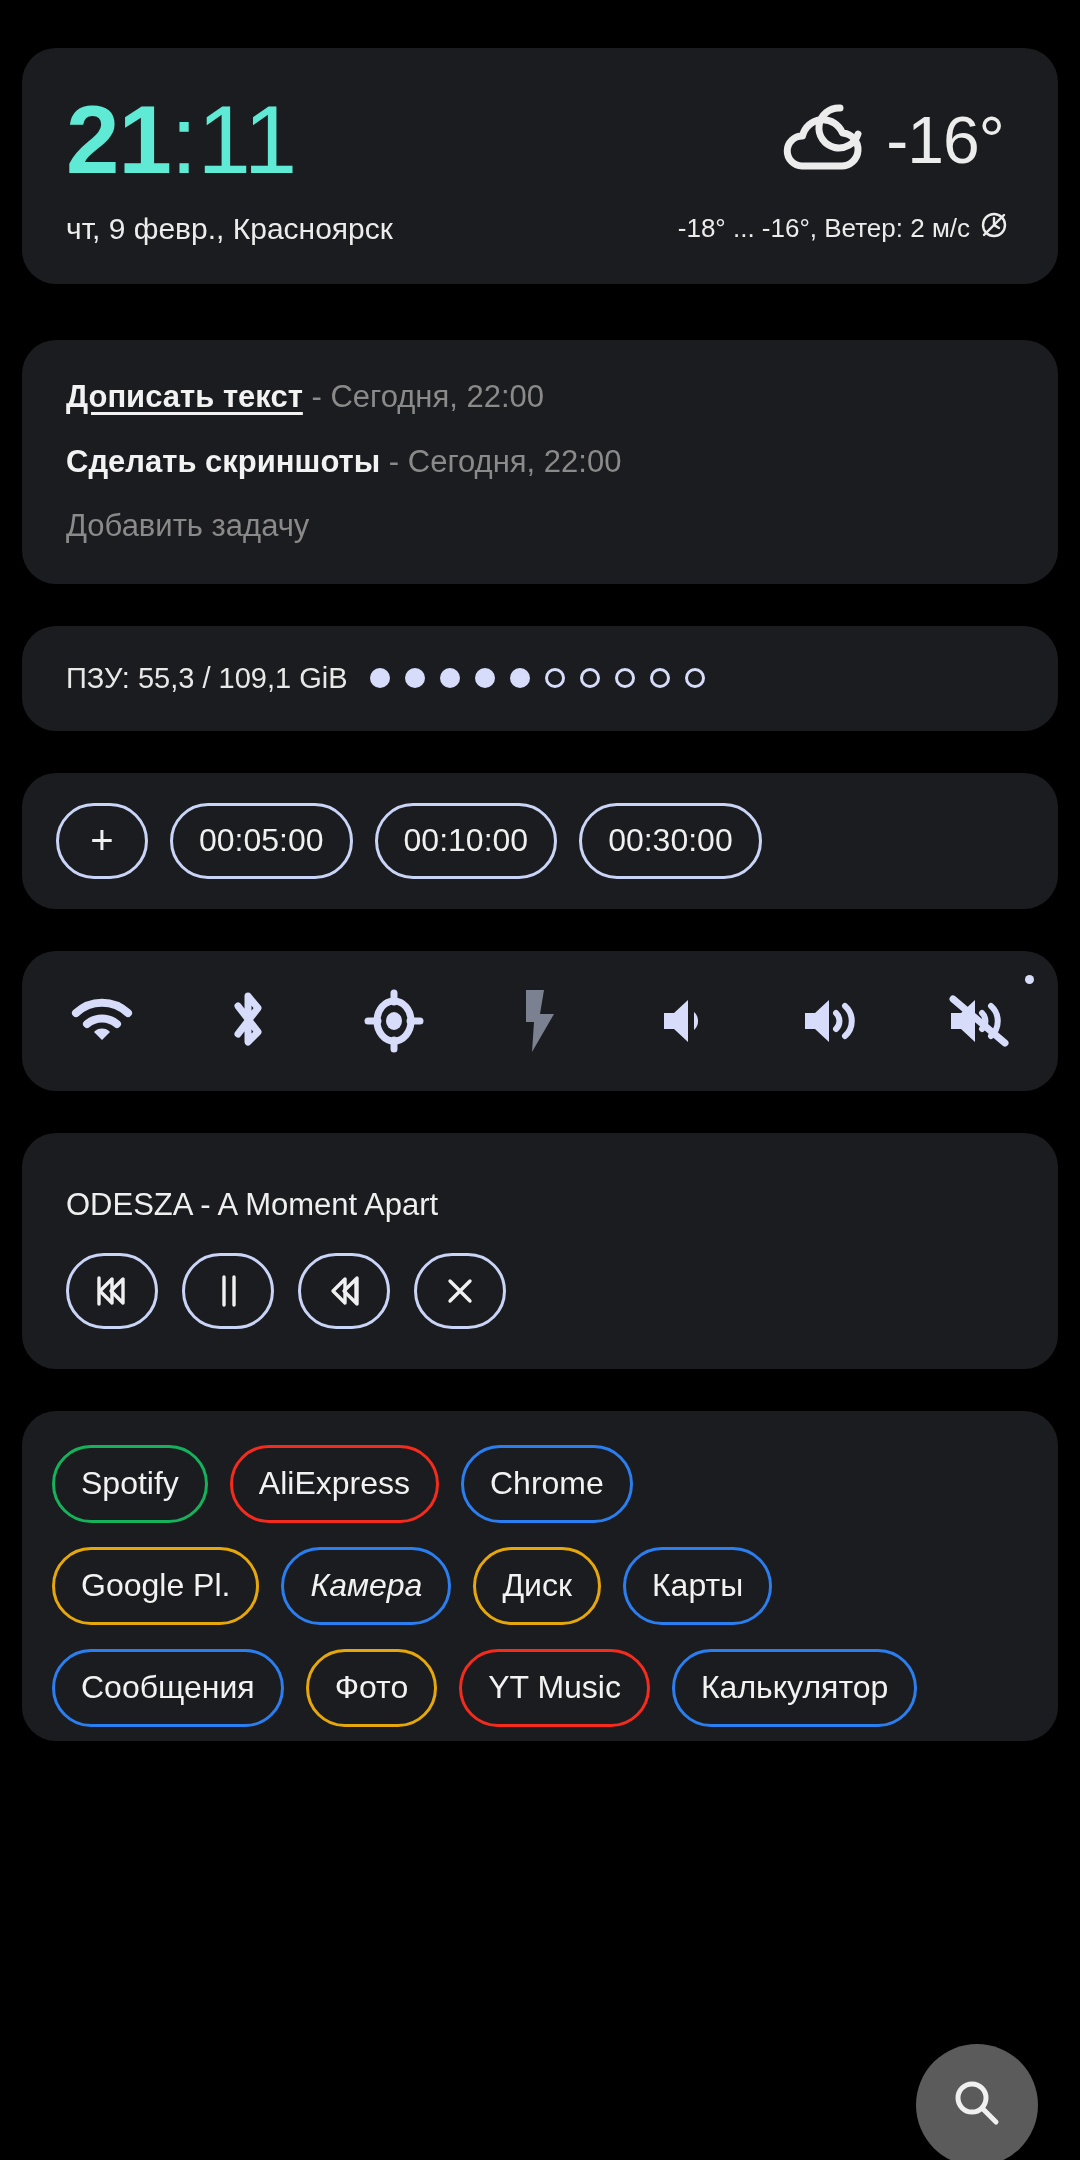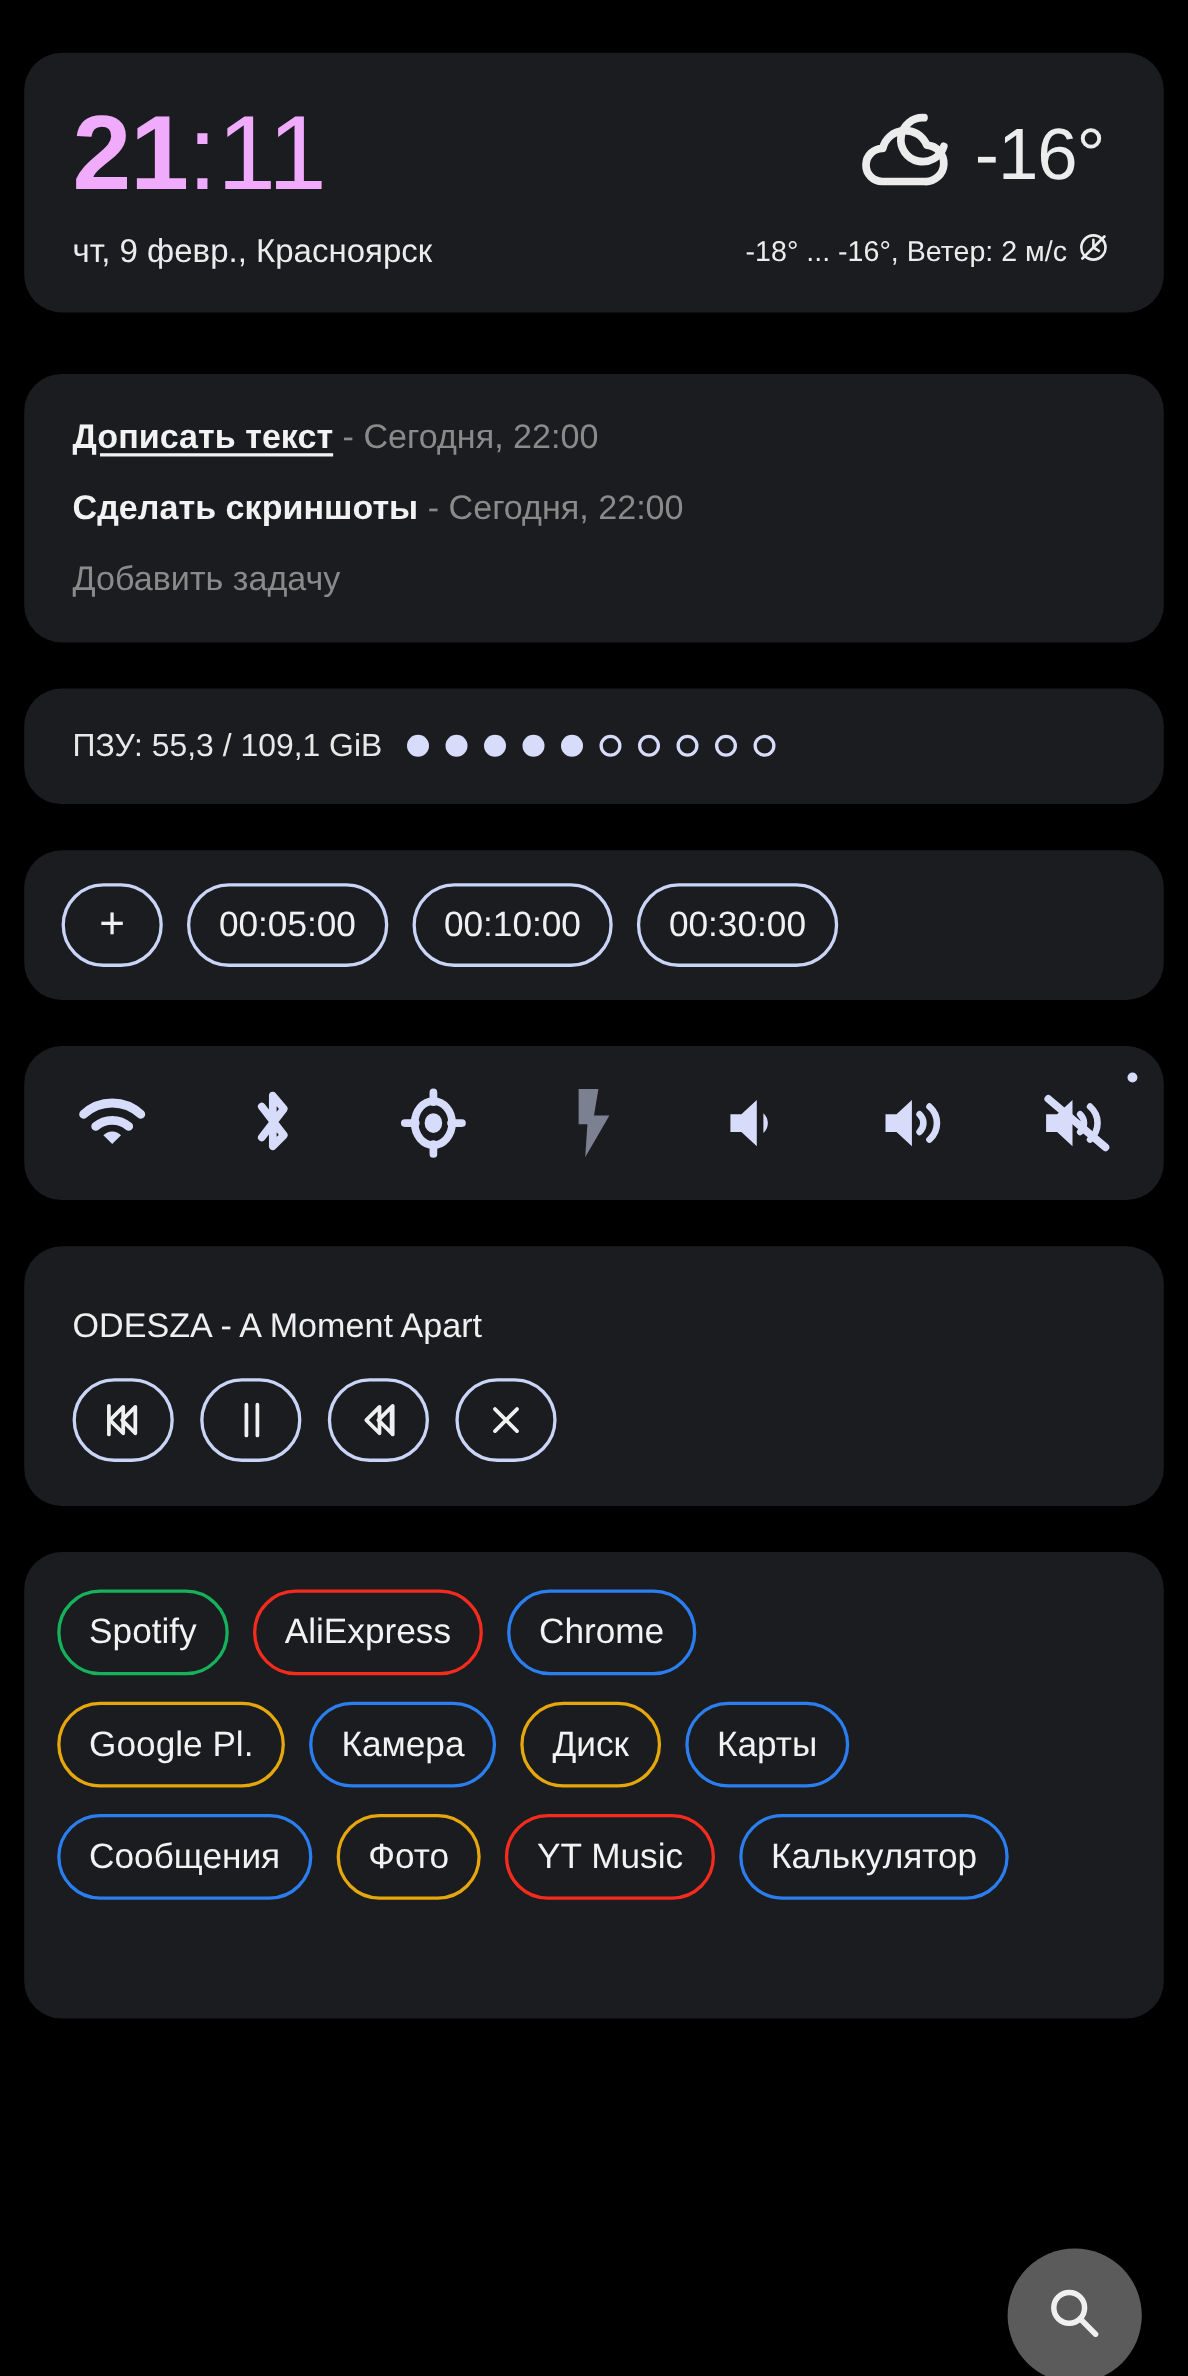--- a/index.html
+++ b/index.html
@@ -20,21 +20,21 @@
     background:#1b1c1f;
     border-radius:34px;
     width:100%;
   }
 
   
   #clock-card { margin-top:48px; padding:46px 44px 38px 44px; }
   .clock-row {
     display:flex; align-items:center; justify-content:space-between;
   }
-  .time { color:#f0abfc; line-height:0.95; white-space:nowrap; }
+  .time { color:#5eead4; line-height:0.95; white-space:nowrap; }
   .time .hh { font-size:96px; font-weight:bold; letter-spacing:-1px; }
   .time .sep { font-size:96px; font-weight:300; }
   .time .mm { font-size:96px; font-weight:300; }
   .weather-now { display:flex; align-items:center; gap:18px; padding-right:10px; }
   .temp-now { color:#ececec; font-size:66px; font-weight:300; letter-spacing:-1px; }
   .sub-row {
     display:flex; align-items:center; justify-content:space-between;
     margin-top:26px;
   }
   .date-loc { color:#ececec; font-size:30px; }
@@ -92,21 +92,21 @@
   #media-card { margin-top:42px; padding:54px 44px 40px 44px; }
   .track { color:#efefef; font-size:31px; margin-bottom:30px; }
   .media-btns { display:flex; gap:24px; }
   .mbtn {
     width:92px; height:76px;
     border:3px solid #c9d4f7; border-radius:999px;
     display:flex; align-items:center; justify-content:center;
   }
 
   
-  #apps-card { margin-top:42px; padding:34px 30px 40px 30px; height:424px; overflow:hidden; }
+  #apps-card { margin-top:42px; padding:34px 30px 40px 30px; height:330px; overflow:hidden; }
   .app-rows { display:flex; flex-direction:column; gap:24px; }
   .app-row { display:flex; gap:22px; }
   .app-pill {
     border:3px solid #888;
     border-radius:999px;
     color:#f2f2f2;
     font-size:32px;
     height:78px;
     display:flex; align-items:center; justify-content:center;
     padding:0 26px;
@@ -286,21 +286,21 @@
 
   <div class="card" id="apps-card">
     <div class="app-rows" id="app-rows">
         <div class="app-row">
           <div class="app-pill" style="border-color: rgb(21, 177, 91);">Spotify</div>
           <div class="app-pill" style="border-color: rgb(245, 43, 30);">AliExpress</div>
           <div class="app-pill" style="border-color: rgb(43, 126, 240);">Chrome</div>
         </div>
         <div class="app-row">
           <div class="app-pill" style="border-color: rgb(230, 167, 12);">Google Pl.</div>
-          <div class="app-pill" style="border-color: rgb(43, 126, 240);">Камера</div>
+          <div class="app-pill" style="border-color: rgb(43, 126, 240); font-style: italic;">Камера</div>
           <div class="app-pill" style="border-color: rgb(230, 167, 12);">Диск</div>
           <div class="app-pill" style="border-color: rgb(43, 126, 240);">Карты</div>
         </div>
         <div class="app-row">
           <div class="app-pill" style="border-color: rgb(43, 126, 240);">Сообщения</div>
           <div class="app-pill" style="border-color: rgb(230, 167, 12);">Фото</div>
           <div class="app-pill" style="border-color: rgb(245, 43, 30);">YT Music</div>
           <div class="app-pill" style="border-color: rgb(43, 126, 240);">Калькулятор</div>
         </div>
       </div>

